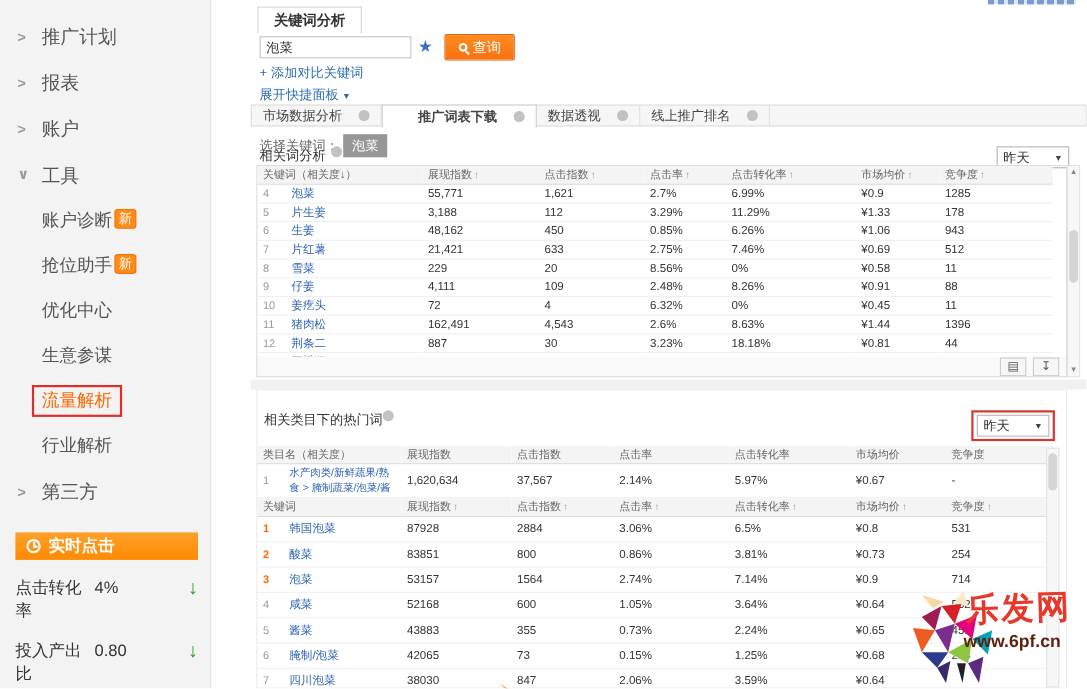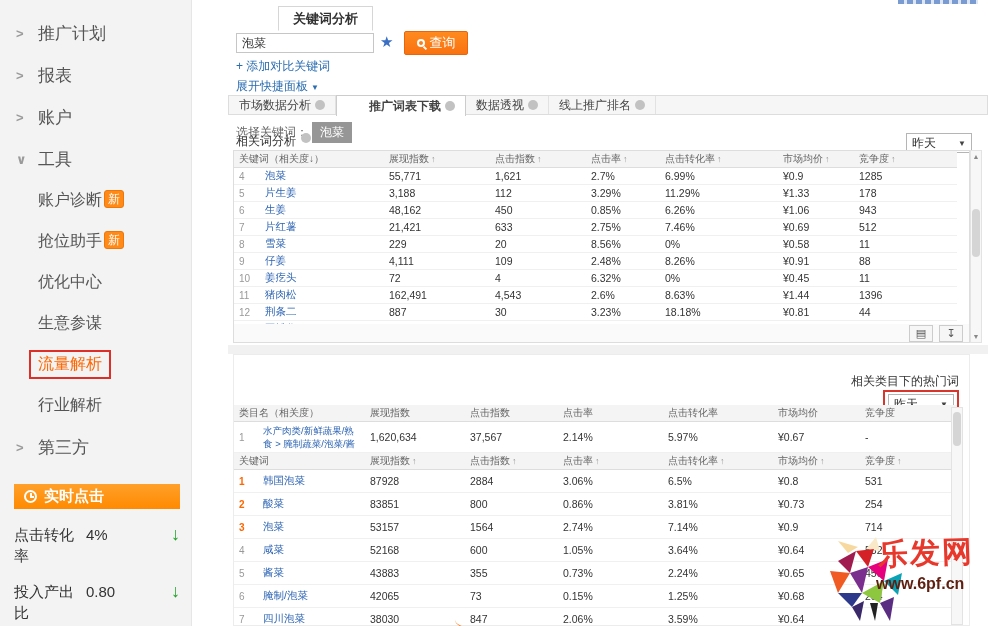--- a/index.html
+++ b/index.html
@@ -21,33 +21,33 @@
   .clock:after{content:"";position:absolute;left:4px;top:4px;width:3.5px;height:1.5px;background:#fff;}
   .rt-stat{display:flex;font-size:15px;color:#333;margin-top:15px;line-height:21px;}
   .rt-label{width:68px;}
   .rt-val{margin-left:4px;}
   .rt-arrow{color:#1fa127;font-weight:bold;margin-left:auto;font-size:18px;line-height:21px;}
   
   .main{position:absolute;left:228px;top:0;width:760px;height:626px;}
   .cut-link{position:absolute;right:10px;top:0;width:80px;height:4px;overflow:hidden;
             background:repeating-linear-gradient(90deg,#7a9bd2 0 6px,rgba(122,155,210,.25) 6px 9px);}
   .kw-tab{position:absolute;left:6px;top:6px;height:23px;line-height:23px;padding:0 14px;background:#fff;
-          border:1px solid #d6d6d6;border-bottom:1px solid #fff;font-size:13px;color:#333;font-weight:bold;z-index:2;margin-left:44px;}
+          border:1px solid #d6d6d6;border-bottom:1px solid #fff;font-size:13px;color:#333;font-weight:bold;z-index:2;}
   .search-input{position:absolute;left:8px;top:33px;width:126px;height:18px;border:1px solid #c6c6c6;font-size:12px;padding:0 5px;color:#333;}
   .fav-star{position:absolute;left:152px;top:33px;color:#3a6fc4;font-size:15px;cursor:pointer;}
   .query-btn{position:absolute;left:176px;top:31px;width:62px;height:22px;background:linear-gradient(#ff8a1e,#f97211);
              border:1px solid #e8650d;border-radius:2px;color:#fff;font-size:13px;display:flex;align-items:center;justify-content:center;cursor:pointer;}
   .mag{width:8px;height:8px;border:2px solid #fff;border-radius:50%;position:relative;margin-right:5px;box-sizing:border-box;}
   .mag:after{content:"";position:absolute;width:2px;height:4px;background:#fff;left:5px;top:5px;transform:rotate(-45deg);}
   .link{color:#2a6db0;font-size:12px;cursor:pointer;text-decoration:none;}
   .add-compare{position:absolute;left:8px;top:58px;}
   .expand-panel{position:absolute;left:8px;top:78px;}
   .caret{font-size:8px;margin-left:3px;}
   .subtabs{position:absolute;left:0;top:95px;right:0;height:20px;background:#f6f6f6;border:1px solid #ddd;display:flex;box-sizing:border-box;}
-  .subtab{display:flex;align-items:center;gap:4px;padding:0 10px;font-size:12px;color:#444;border-right:1px solid #e2e2e2;cursor:pointer;}
+  .subtab{display:flex;align-items:center;gap:15px;padding:0 10px;font-size:12px;color:#444;border-right:1px solid #e2e2e2;cursor:pointer;}
   .subtab.active{background:#fff;font-weight:bold;height:20px;margin-top:-1px;border-top:1px solid #ccc;border-left:1px solid #ccc;border-right:1px solid #ccc;padding-left:32px;}
   .dot{width:10px;height:10px;border-radius:50%;background:#c2c2c2;display:inline-block;}
   .select-kw{position:absolute;left:8px;top:122px;font-size:12px;color:#666;display:flex;align-items:center;}
   .kw-chip{background:#969696;color:#fff;font-size:12px;padding:2px 8px;margin-left:4px;cursor:pointer;}
   .sec-head{position:absolute;left:8px;right:16px;top:133px;height:20px;display:flex;font-size:12px;color:#333;}
   .sec-head .dot{margin-left:5px;}
   .sel{width:66px;height:20px;border:1px solid #b5b5b5;background:#fff;font-size:12px;color:#333;display:flex;align-items:center;justify-content:space-between;padding:0 5px;box-sizing:border-box;cursor:pointer;}
   .sel .caret{font-size:8px;color:#444;}
   .sel-right{margin-left:auto;}
   
@@ -62,21 +62,21 @@
   .tbl-top .clip{height:165px;overflow:hidden;}
   .tbl-top td{height:16px;}
   .tbl-foot{position:absolute;left:5px;top:324px;width:737px;height:19px;background:#fafafa;border:1px solid #ddd;border-top:none;box-sizing:border-box;display:flex;align-items:center;justify-content:flex-end;padding-right:6px;}
   .ico-btn{width:22px;height:15px;border:1px solid #ccc;background:#f6f6f6;display:flex;align-items:center;justify-content:center;font-size:11px;color:#555;margin-left:6px;cursor:pointer;line-height:1;}
   .scrollbar{position:absolute;width:12px;background:#f7f7f7;border:1px solid #e3e3e3;box-sizing:border-box;}
   .sb-top{right:6px;top:150px;height:193px;}
   .sb-arrow{position:absolute;left:0;width:100%;text-align:center;font-size:7px;color:#888;cursor:pointer;}
   .sb-thumb{position:absolute;left:1px;right:1px;background:#d5d5d5;border-radius:4px;cursor:pointer;}
   .gap-band{position:absolute;left:0;top:345px;right:0;height:9px;background:#f1f1f1;}
   .panel-bot{position:absolute;left:5px;top:354px;width:737px;height:272px;background:#fff;border:1px solid #ececec;box-sizing:border-box;}
-  .bot-head{position:absolute;left:6px;right:10px;top:18px;height:24px;display:flex;align-items:flex-end;font-size:12px;color:#333;flex-direction:column;}
+  .bot-head{position:absolute;left:6px;right:10px;top:18px;height:24px;display:flex;align-items:flex-start;font-size:12px;color:#333;}
   .red-box{margin-left:auto;border:2px solid #d8352c;padding:2px 3px;}
   .bot-tables{position:absolute;left:0;top:50px;}
   .cat-name{font-size:9.5px;line-height:13px;white-space:normal;max-height:27px;overflow:hidden;display:block;}
   .tbl-cat td{height:30px;}
   .tbl-kw td{height:22px;}
   .sb-bot{right:6px;top:52px;height:218px;}
   
   .wm{position:absolute;left:818px;top:523px;width:172px;height:103px;pointer-events:none;}
   .wm-site{position:absolute;left:60px;top:10px;font-size:30px;font-weight:bold;color:#e8382c;transform:rotate(-2deg);letter-spacing:2px;}
   .wm-url{position:absolute;left:58px;top:52px;font-size:16px;font-weight:bold;color:#5f1f10;}

